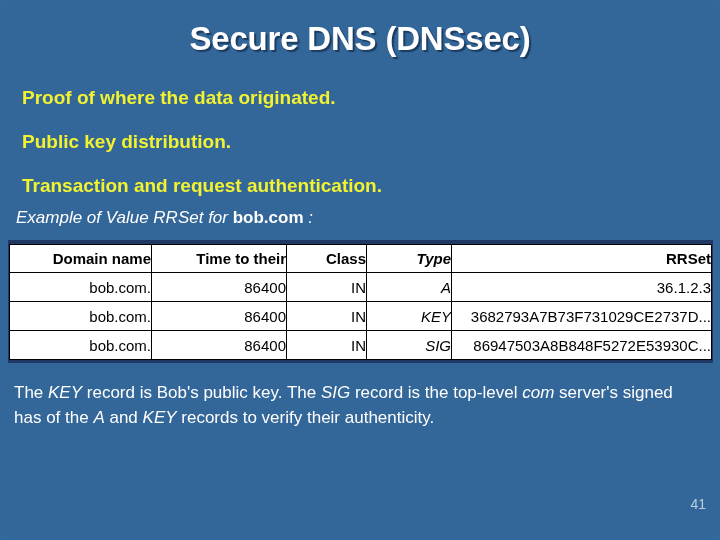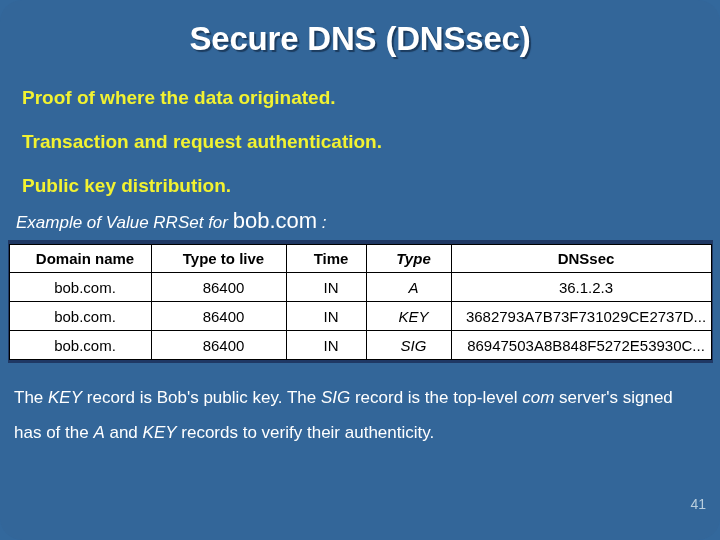--- a/index.html
+++ b/index.html
@@ -56,22 +56,22 @@
     position: absolute;
     top: 208px;
     left: 16px;
     color: #ffffff;
     font-size: 17px;
     font-style: italic;
     white-space: nowrap;
   }
   .example-line .domain {
     font-style: normal;
-    font-weight: normal;
-    font-size: 22px;
+    font-weight: bold;
+    font-size: 17px;
   }
 
   
   .rr-table-wrap {
     position: absolute;
     left: 8px;
     top: 240px;
     width: 705px;
     background: #1f3864;
     padding: 4px 1px 3px 1px;
@@ -83,21 +83,21 @@
     background: #ffffff;
     table-layout: fixed;
   }
   table.rr-table th,
   table.rr-table td {
     border: 1px solid #000000;
     height: 28px;
     padding: 0 0 0 9px;
     font-size: 15px;
     color: #000000;
-    text-align: center;
+    text-align: right;
     vertical-align: middle;
     background: #ffffff;
     overflow: hidden;
     white-space: nowrap;
   }
   table.rr-table th {
     font-weight: bold;
     height: 27px;
   }
   .col-domain { width: 132px; }
@@ -107,21 +107,21 @@
   .col-value  { width: auto;  }
 
   
   .body-text {
     position: absolute;
     left: 14px;
     top: 380px;
     width: 690px;
     color: #ffffff;
     font-size: 17px;
-    line-height: 35px;
+    line-height: 25px;
   }
   .body-text i { font-style: italic; }
 
   
   .page-number {
     position: absolute;
     right: 14px;
     top: 496px;
     color: #b9cede;
     font-size: 14px;
@@ -129,35 +129,35 @@
 </style>
 </head>
 <body>
 
 <div class="slide">
 
   <div class="slide-title">Secure DNS (DNSsec)</div>
 
   <div class="bullets">
     <div class="bullet-line">Proof of where the data originated.</div>
+    <div class="bullet-line">Public key distribution.</div>
     <div class="bullet-line">Transaction and request authentication.</div>
-    <div class="bullet-line">Public key distribution.</div>
   </div>
 
   <div class="example-line"><span>Example of Value RRSet for </span><span class="domain">bob.com</span><span> :</span></div>
 
   <div class="rr-table-wrap">
     <table class="rr-table">
       <thead>
         <tr>
           <th class="col-domain">Domain name</th>
-          <th class="col-ttl">Type to live</th>
-          <th class="col-class">Time</th>
+          <th class="col-ttl">Time to their</th>
+          <th class="col-class">Class</th>
           <th class="col-type">Type</th>
-          <th class="col-value">DNSsec</th>
+          <th class="col-value">RRSet</th>
         </tr>
       </thead>
       <tbody>
         <tr>
           <td class="col-domain">bob.com.</td>
           <td class="col-ttl">86400</td>
           <td class="col-class">IN</td>
           <td class="col-type">A</td>
           <td class="col-value">36.1.2.3</td>
         </tr>

